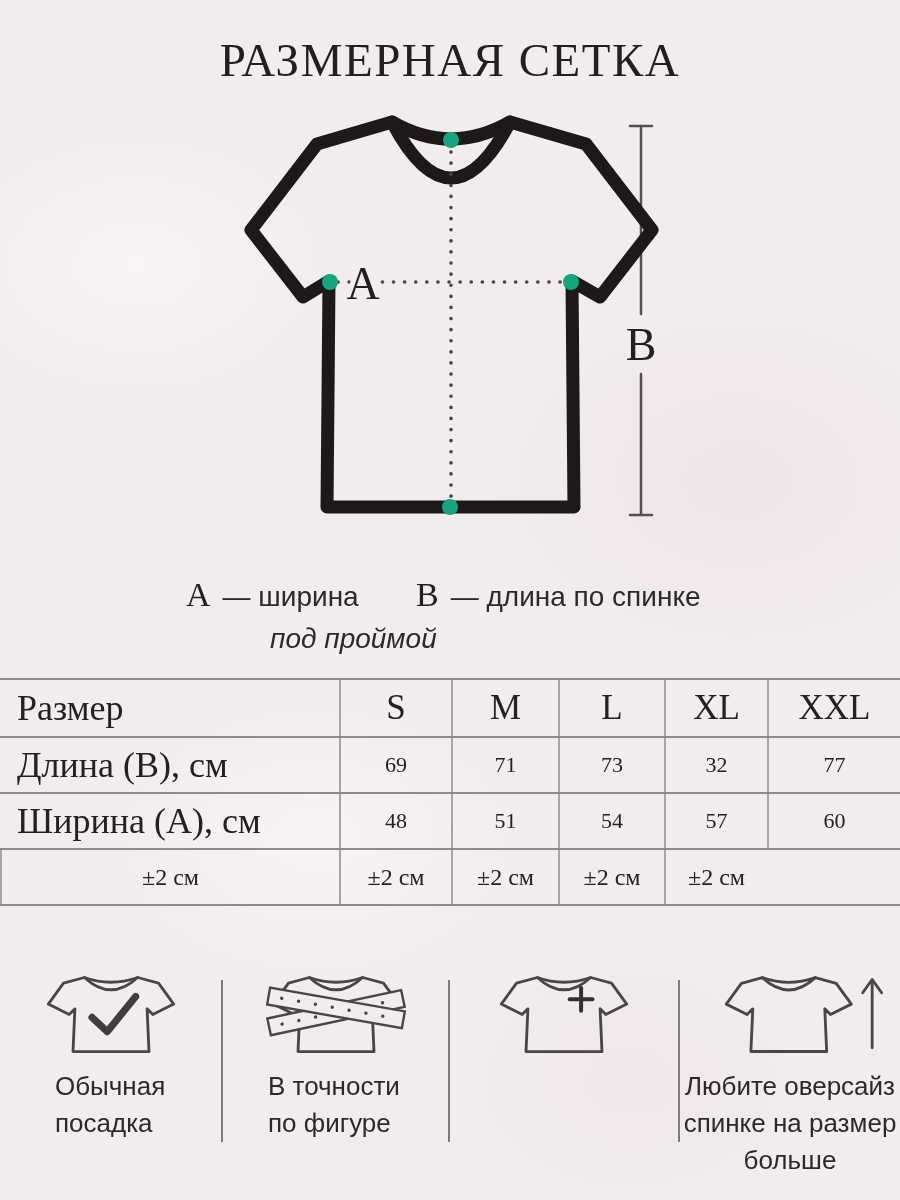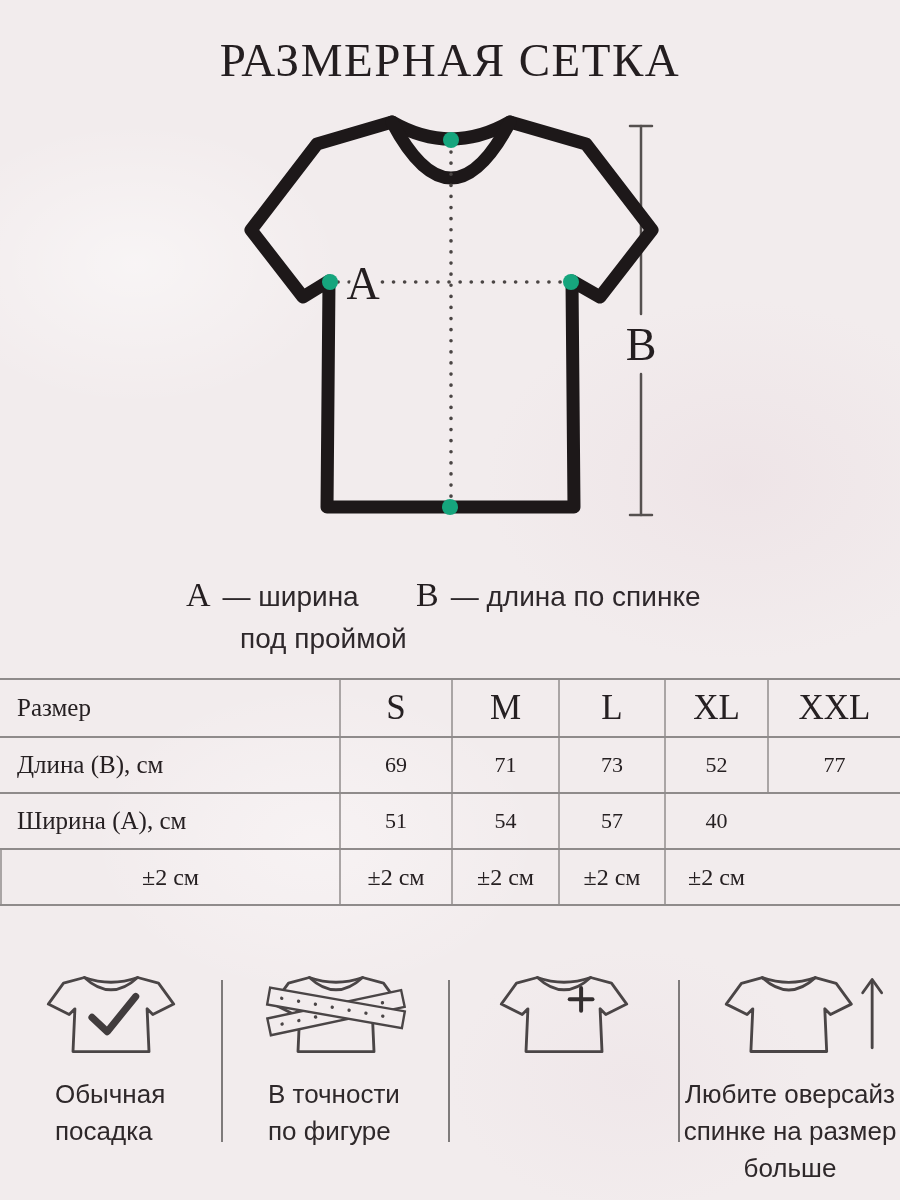--- a/index.html
+++ b/index.html
@@ -34,58 +34,58 @@
 
   
   .legend-item { position: absolute; font-size: 28px; color: #2e282b; }
   .legend-a { left: 186px; top: 576px; }
   .legend-b { left: 416px; top: 576px; }
   .legend-line1 { display: inline-flex; align-items: baseline; gap: 12px; }
   .legend-letter {
     font-family: "Liberation Serif", serif;
     font-size: 34px; color: #241e20;
   }
-  .legend-line2 { margin-top: 9px; margin-left: 54px; }
+  .legend-line2 { margin-top: 9px; margin-left: 84px; font-style: italic; }
 
   
   .size-table {
     position: absolute; left: 0; top: 678px; width: 900px;
     font-family: "Liberation Serif", serif;
     color: #262022;
   }
   .t-row {
     display: grid;
     grid-template-columns: 339px 112px 107px 106px 103px 133px;
     border-top: 2px solid #8f8b8b;
   }
   .t-row:last-child { border-bottom: 2px solid #8f8b8b; }
   .t-head .t-cell { height: 56px; }
   .t-cell {
     height: 54px;
     display: flex; align-items: center; justify-content: center;
     font-size: 22px;
   }
   .t-val { border-left: 2px solid #aaa5a5; }
-  .t-label { justify-content: flex-start; padding-left: 17px; font-size: 25px; }
+  .t-label { justify-content: flex-start; padding-left: 17px; font-size: 36px; }
   .t-size { font-size: 35px; }
   .t-tol { font-size: 24px; }
 
   
   .fit-guide { position: absolute; left: 0; top: 958px; width: 900px; height: 242px; }
   .fit-cell {
     position: absolute; top: 0; height: 242px;
     display: flex; flex-direction: column; align-items: center;
   }
   .fit-cell-1 { left: 0;     width: 221px; }
   .fit-cell-2 { left: 223px; width: 225px; }
   .fit-cell-3 { left: 450px; width: 228px; }
   .fit-cell-4 { left: 680px; width: 220px; }
   .fit-icon { height: 100px; margin-top: 10px; display: flex; justify-content: center; }
   .fit-caption {
-    margin-top: 8px;
+    margin-top: 0;
     font-size: 26px; line-height: 37px; color: #2e282a;
     text-align: center; white-space: nowrap;
   }
   .fit-caption.cap-left { align-self: flex-start; text-align: left; }
   .fit-cell-1 .cap-left { margin-left: 55px; }
   .fit-cell-2 .cap-left { margin-left: 45px; }
   .fit-divider {
     position: absolute; top: 22px; width: 2px; height: 162px;
     background: #7f7b7b;
   }
@@ -160,29 +160,30 @@
     <div class="t-cell t-val t-size">M</div>
     <div class="t-cell t-val t-size">L</div>
     <div class="t-cell t-val t-size">XL</div>
     <div class="t-cell t-val t-size">XXL</div>
   </div>
   <div class="t-row">
     <div class="t-cell t-label">Длина (В), см</div>
     <div class="t-cell t-val">69</div>
     <div class="t-cell t-val">71</div>
     <div class="t-cell t-val">73</div>
-    <div class="t-cell t-val">52</div>
+    <div class="t-cell t-val">32</div>
     <div class="t-cell t-val">77</div>
   </div>
   <div class="t-row">
     <div class="t-cell t-label">Ширина (А), см</div>
+    <div class="t-cell t-val">48</div>
     <div class="t-cell t-val">51</div>
     <div class="t-cell t-val">54</div>
     <div class="t-cell t-val">57</div>
-    <div class="t-cell t-val">40</div>
+    <div class="t-cell t-val">60</div>
   </div>
   <div class="t-row">
     <div class="t-cell t-val t-tol">±2 см</div>
     <div class="t-cell t-val t-tol">±2 см</div>
     <div class="t-cell t-val t-tol">±2 см</div>
     <div class="t-cell t-val t-tol">±2 см</div>
     <div class="t-cell t-val t-tol">±2 см</div>
   </div>
 </div>
 

